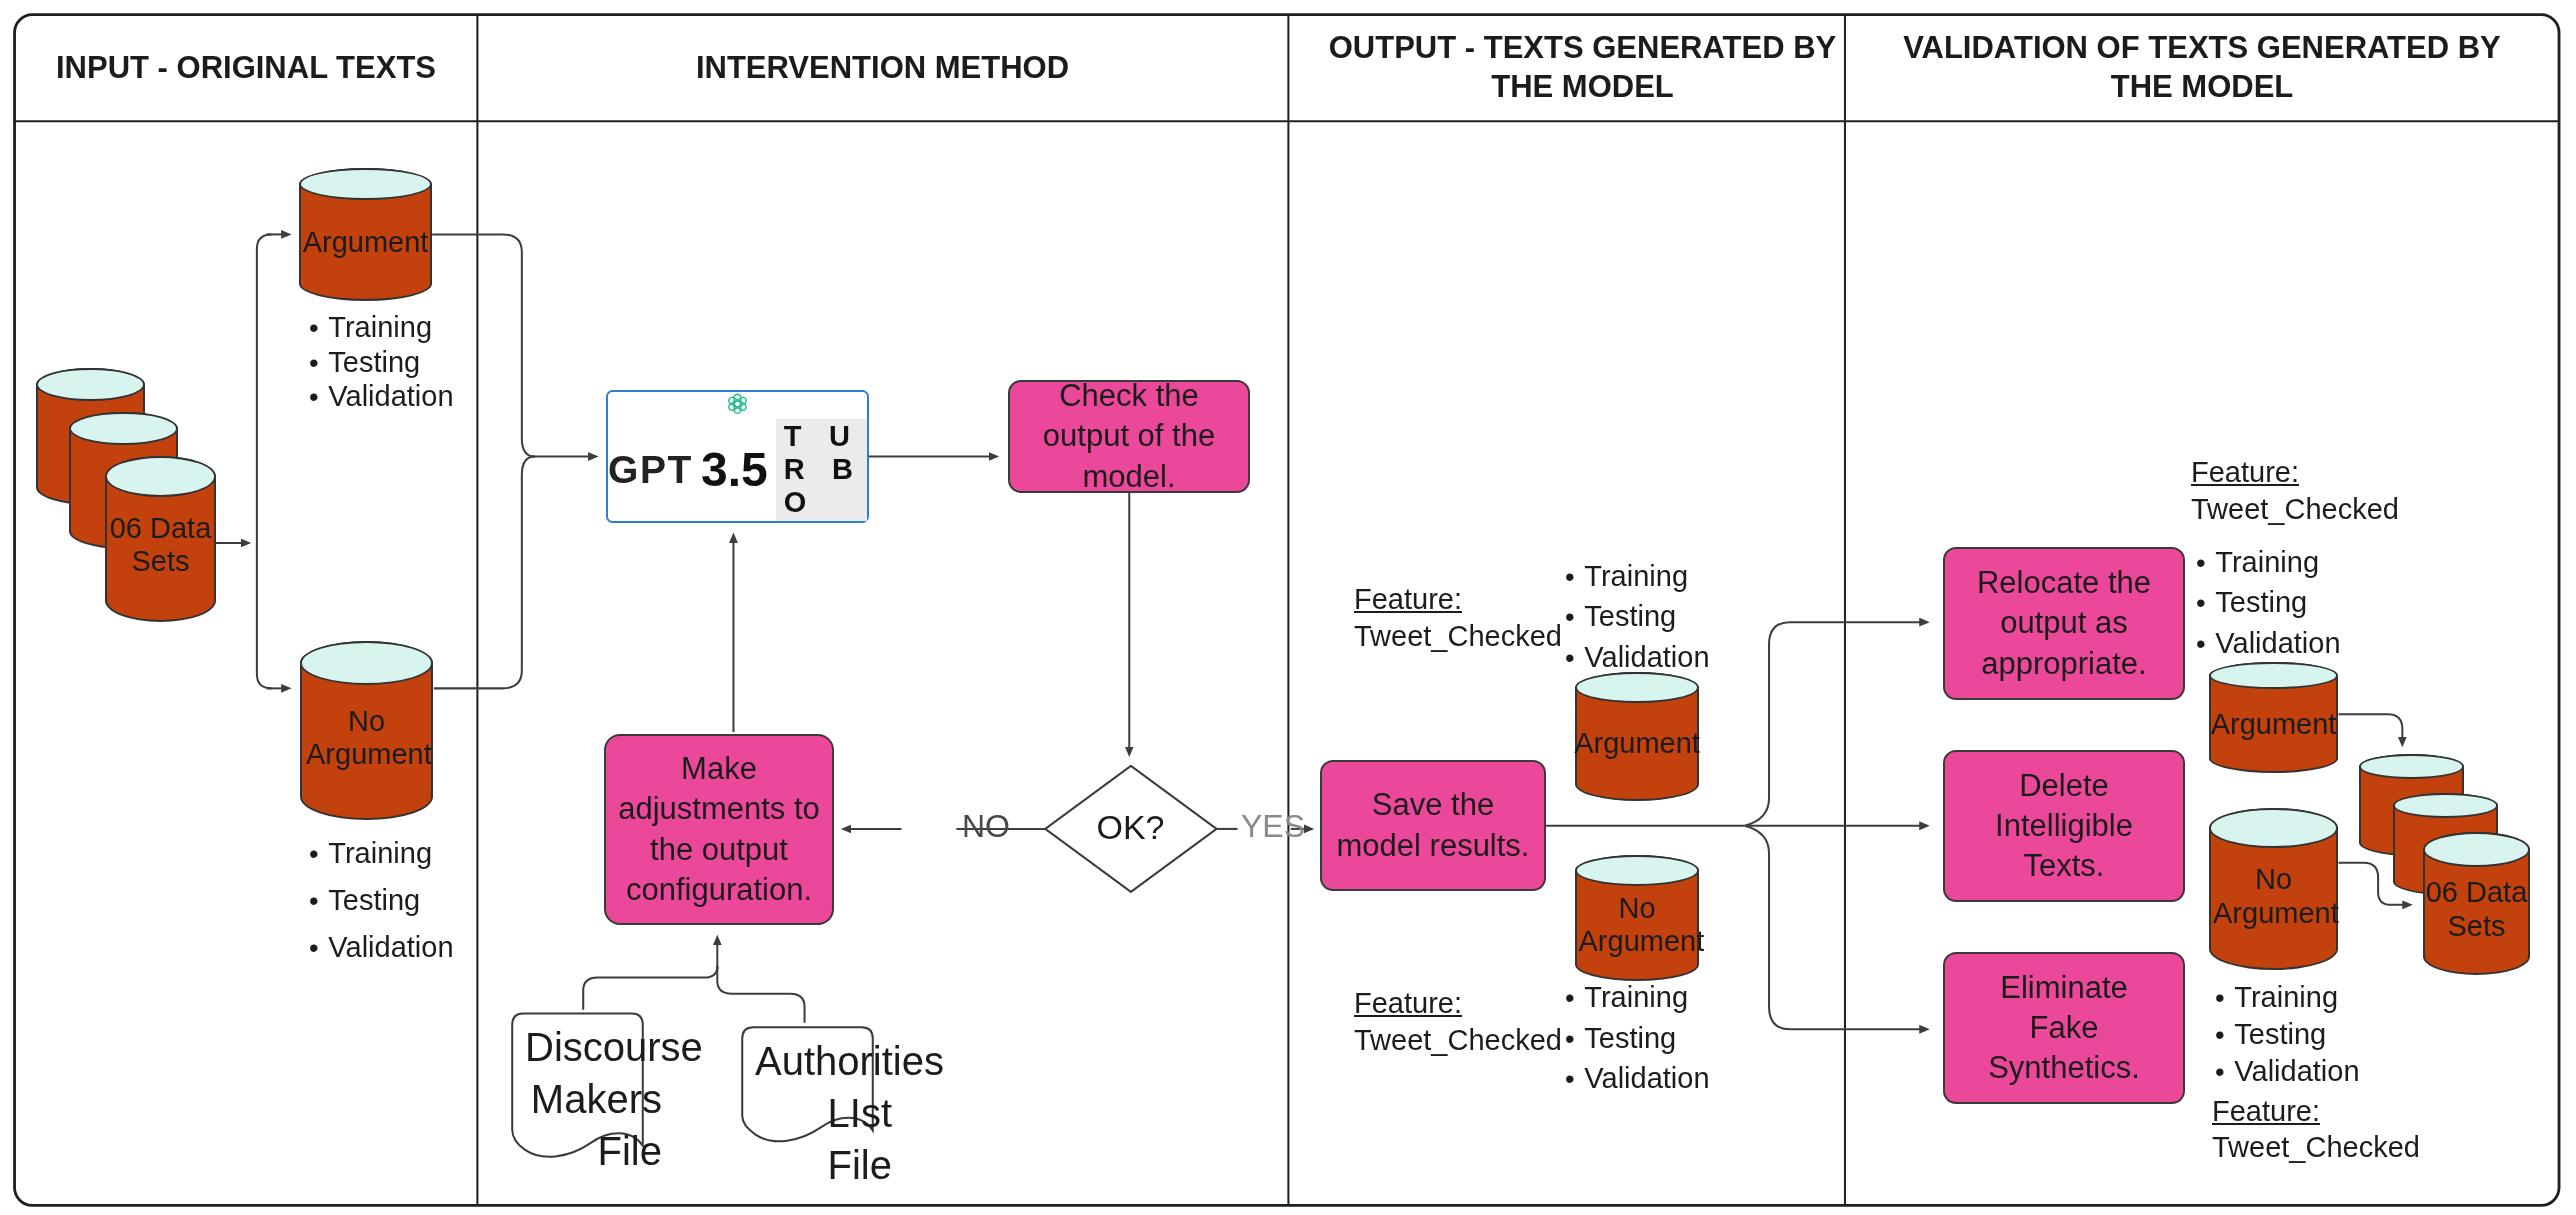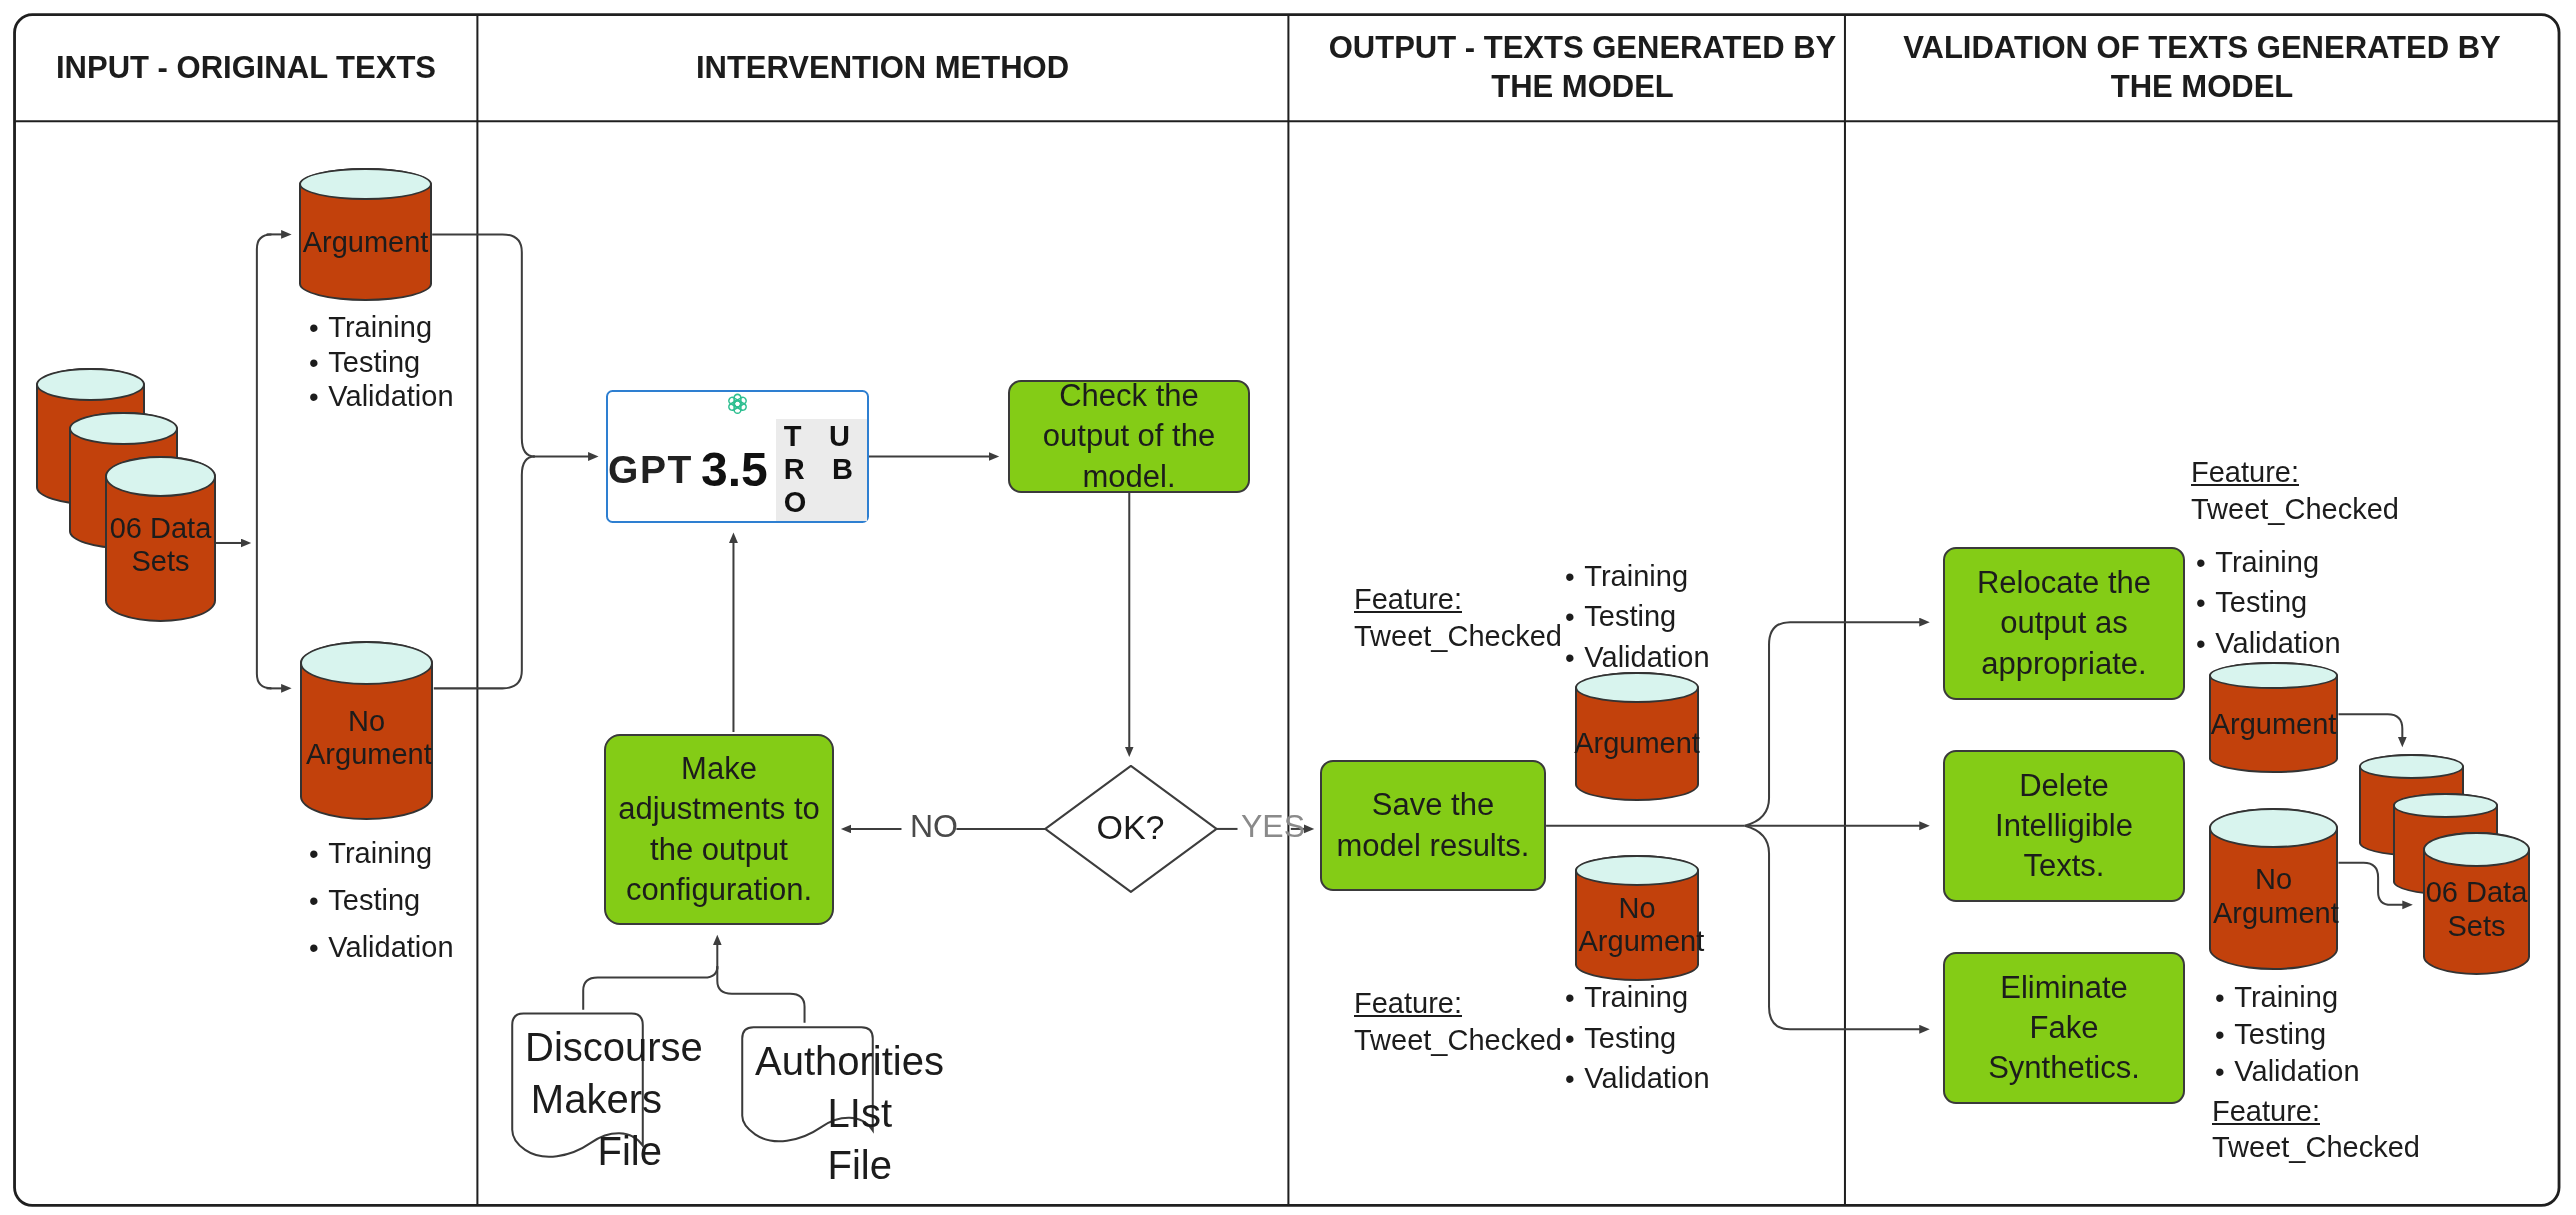--- a/index.html
+++ b/index.html
@@ -1,21 +1,21 @@
 <!DOCTYPE html>
 <html style="font-size:13px"><head>
 <meta charset="utf-8">
 <style>
   html,body{margin:0;padding:0;background:#ffffff;}
   body{width:2576px;height:1216px;position:relative;font-family:"Liberation Sans",sans-serif;color:#1c1c1c;}
   #stage{position:absolute;inset:0;width:2576px;height:1216px;}
   #wires{position:absolute;left:0;top:0;z-index:1;}
   .hdr{position:absolute;top:14.5px;height:107px;display:flex;align-items:center;justify-content:center;
        text-align:center;font-weight:bold;font-size:31px;line-height:1.25;z-index:2;}
-  .node{position:absolute;background:#84cc16;border:2px solid #3a3a3a;border-radius:13px;
+  .node{position:absolute;background:#ec4899;border:2px solid #3a3a3a;border-radius:13px;
         display:flex;align-items:center;justify-content:center;text-align:center;
         font-size:31px;line-height:1.3;padding:4.8px 11.3px;box-sizing:border-box;z-index:3;}
   .gptbox{position:absolute;background:#fff;border:2.4px solid #2e7fd1;border-radius:6.5px;
         display:flex;flex-direction:column;align-items:center;justify-content:center;gap:3.2px;
         box-sizing:border-box;z-index:3;}
   .gptline{display:flex;align-items:center;gap:8px;}
   .gpt-t1{font-size:39px;font-weight:600;letter-spacing:1.6px;color:#222;}
   .gpt-t2{font-size:48px;font-weight:800;color:#111;}
   .gpt-t3{font-size:29px;font-weight:700;letter-spacing:9.7px;color:#111;background:#ebebeb;padding:1.6px 1.6px 1.6px 8px;}
   .cyl{position:absolute;background:#c2410c;border:2px solid #333;border-radius:50%/13%;
@@ -149,21 +149,21 @@
       <span class="gpt-t2">3.5</span>
       <span class="gpt-t3">T U R B O</span>
     </div>
   </div>
 
   <div class="node" style="left:1008px;top:380px;width:242px;height:113px;">
     <span>Check the output of the model.</span>
   </div>
 
   <div class="oklbl" style="left:1086px;top:808px;width:89px;">OK?</div>
-  <div class="edgelbl" style="left:910px;top:808px;color:#4a4a4a;">NO</div>
+  <div class="edgelbl" style="left:962px;top:808px;color:#4a4a4a;">NO</div>
   <div class="edgelbl" style="left:1241px;top:808px;color:#8a8a8a;">YES</div>
 
   <div class="node" style="left:604px;top:734px;width:230px;height:191px;border-radius:16px;">
     <span>Make adjustments to the output configuration.</span>
   </div>
 
   <div class="doc" style="left:509px;top:1010px;width:137px;height:170px;">
     <svg width="137" height="170" viewBox="0 0 170 210">
       <path d="M4,18 Q4,4 18,4 H152 Q166,4 166,18 V168 C152,147 124,149 102,164 C76,182 42,188 20,173 Q4,162 4,148 Z" fill="#ffffff" stroke="#3a3a3a" stroke-width="2.5"></path>
     </svg>

